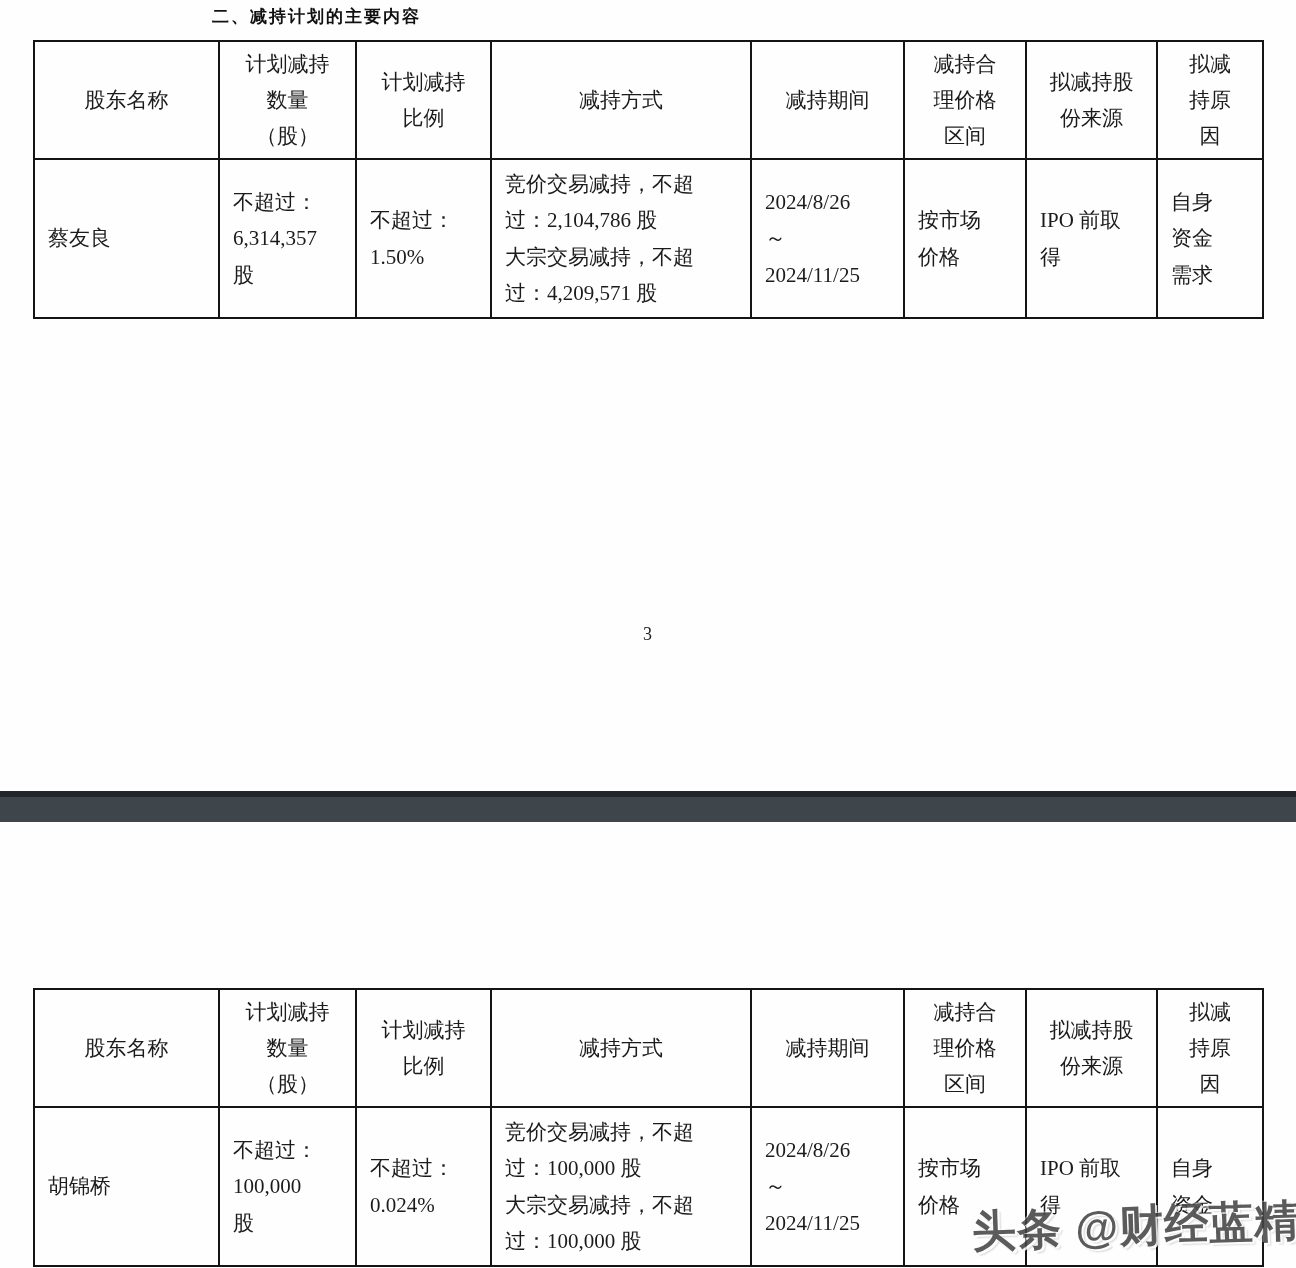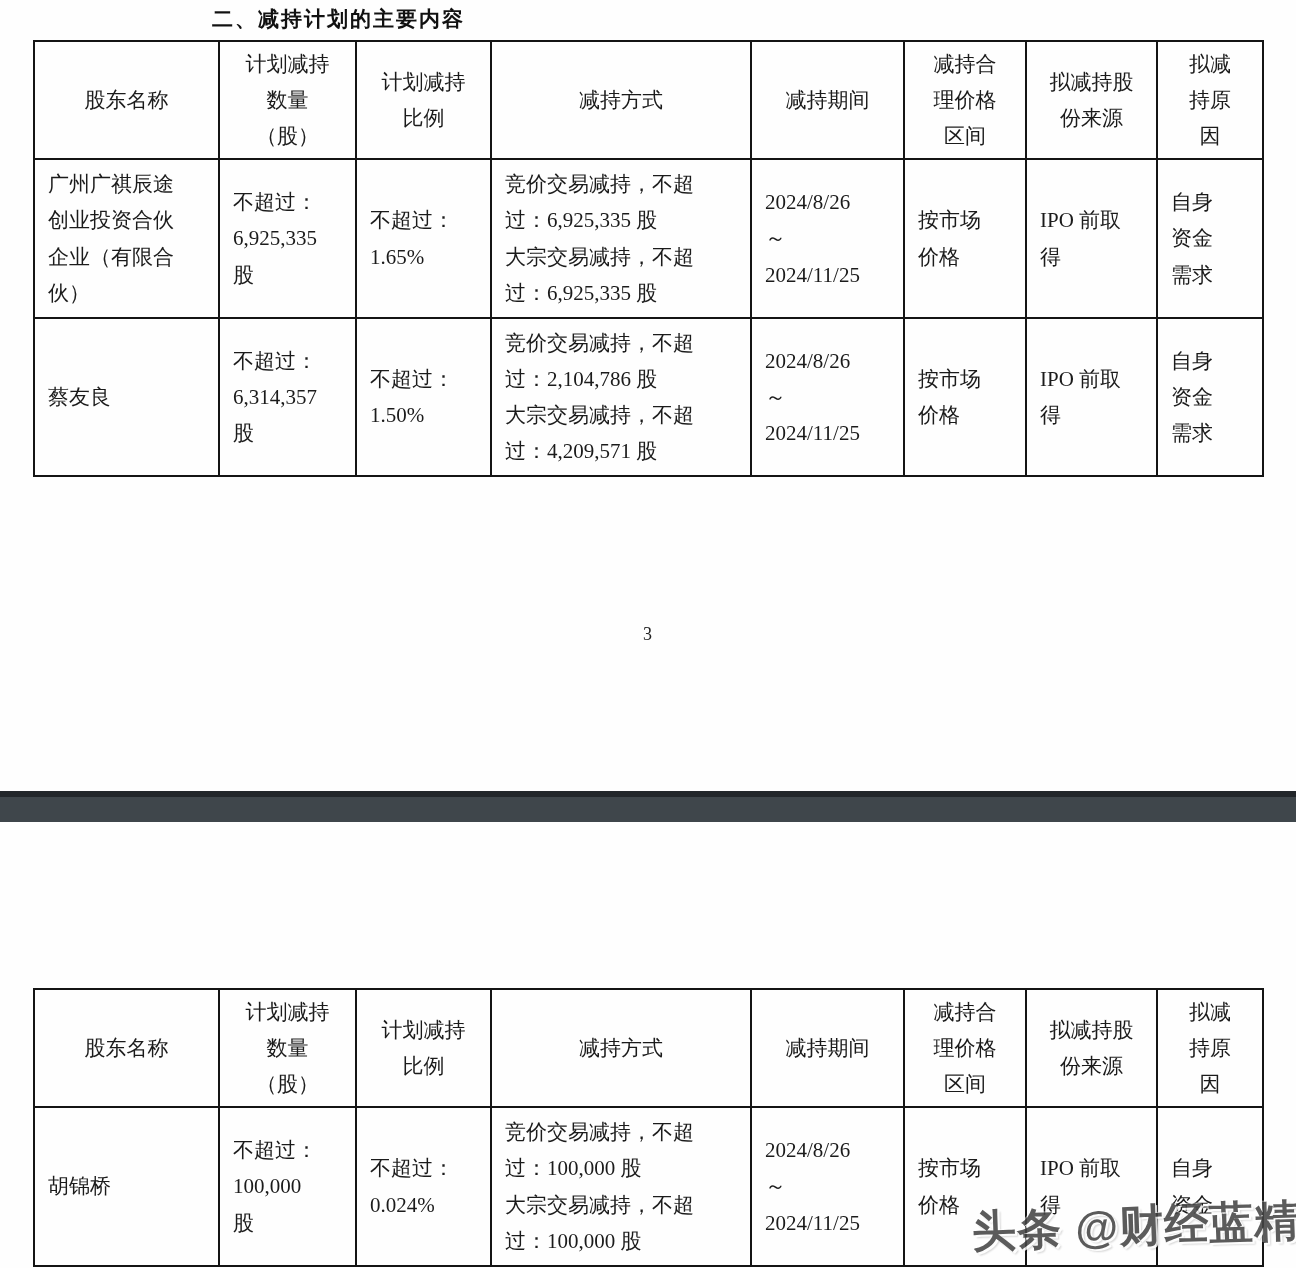--- a/index.html
+++ b/index.html
@@ -12,21 +12,21 @@
     position: relative;
     width: 1296px;
     height: 1268px;
     background: #fefefe;
     overflow: hidden;
   }
   .doc-title {
     position: absolute;
     left: 212px;
     top: 5px;
-    font-size: 21px;
+    font-size: 17px;
     font-weight: bold;
     letter-spacing: 2px;
     color: #111;
     white-space: pre;
   }
   table.plan-table {
     position: absolute;
     left: 33px;
     border-collapse: collapse;
     table-layout: fixed;
@@ -126,45 +126,20 @@
 理价格
 区间</th>
           <th>拟减持股
 份来源</th>
           <th>拟减
 持原
 因</th>
         </tr>
       </thead>
       <tbody>
-        <tr>
-          <td class="col-name">广州广祺辰途
-创业投资合伙
-企业（有限合
-伙）</td>
-          <td class="col-quantity">不超过：
-6,925,335
-股</td>
-          <td class="col-ratio">不超过：
-1.65%</td>
-          <td class="col-method">竞价交易减持，不超
-过：6,925,335 股
-大宗交易减持，不超
-过：6,925,335 股</td>
-          <td class="col-period">2024/8/26
-～
-2024/11/25</td>
-          <td class="col-range">按市场
-价格</td>
-          <td class="col-source">IPO 前取
-得</td>
-          <td class="col-reason">自身
-资金
-需求</td>
-        </tr>
         <tr>
           <td class="col-name">蔡友良</td>
           <td class="col-quantity">不超过：
 6,314,357
 股</td>
           <td class="col-ratio">不超过：
 1.50%</td>
           <td class="col-method">竞价交易减持，不超
 过：2,104,786 股
 大宗交易减持，不超

